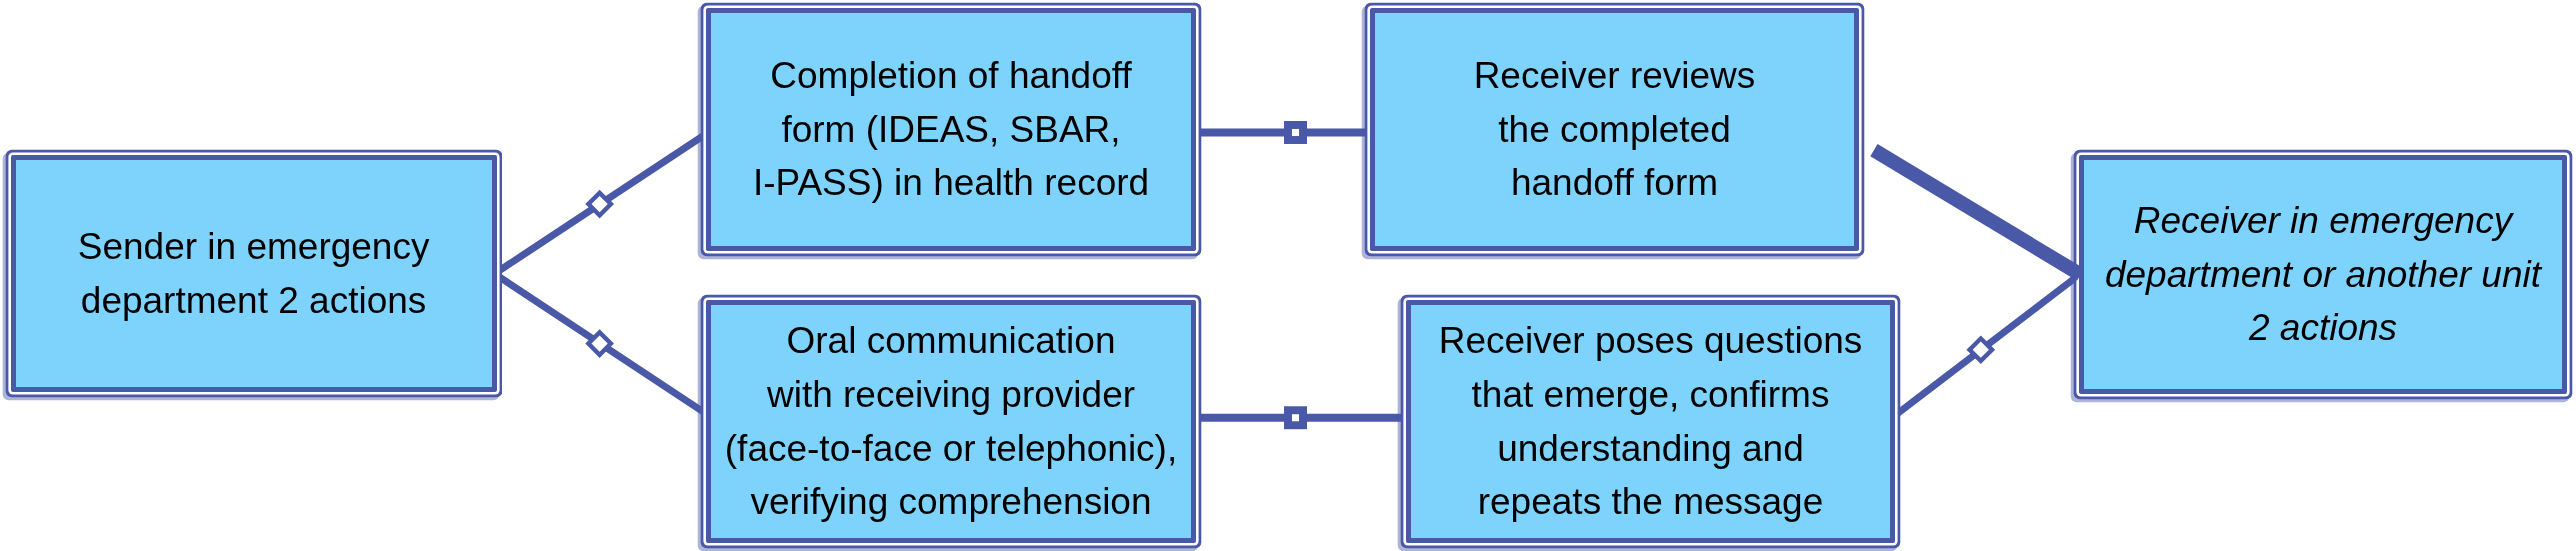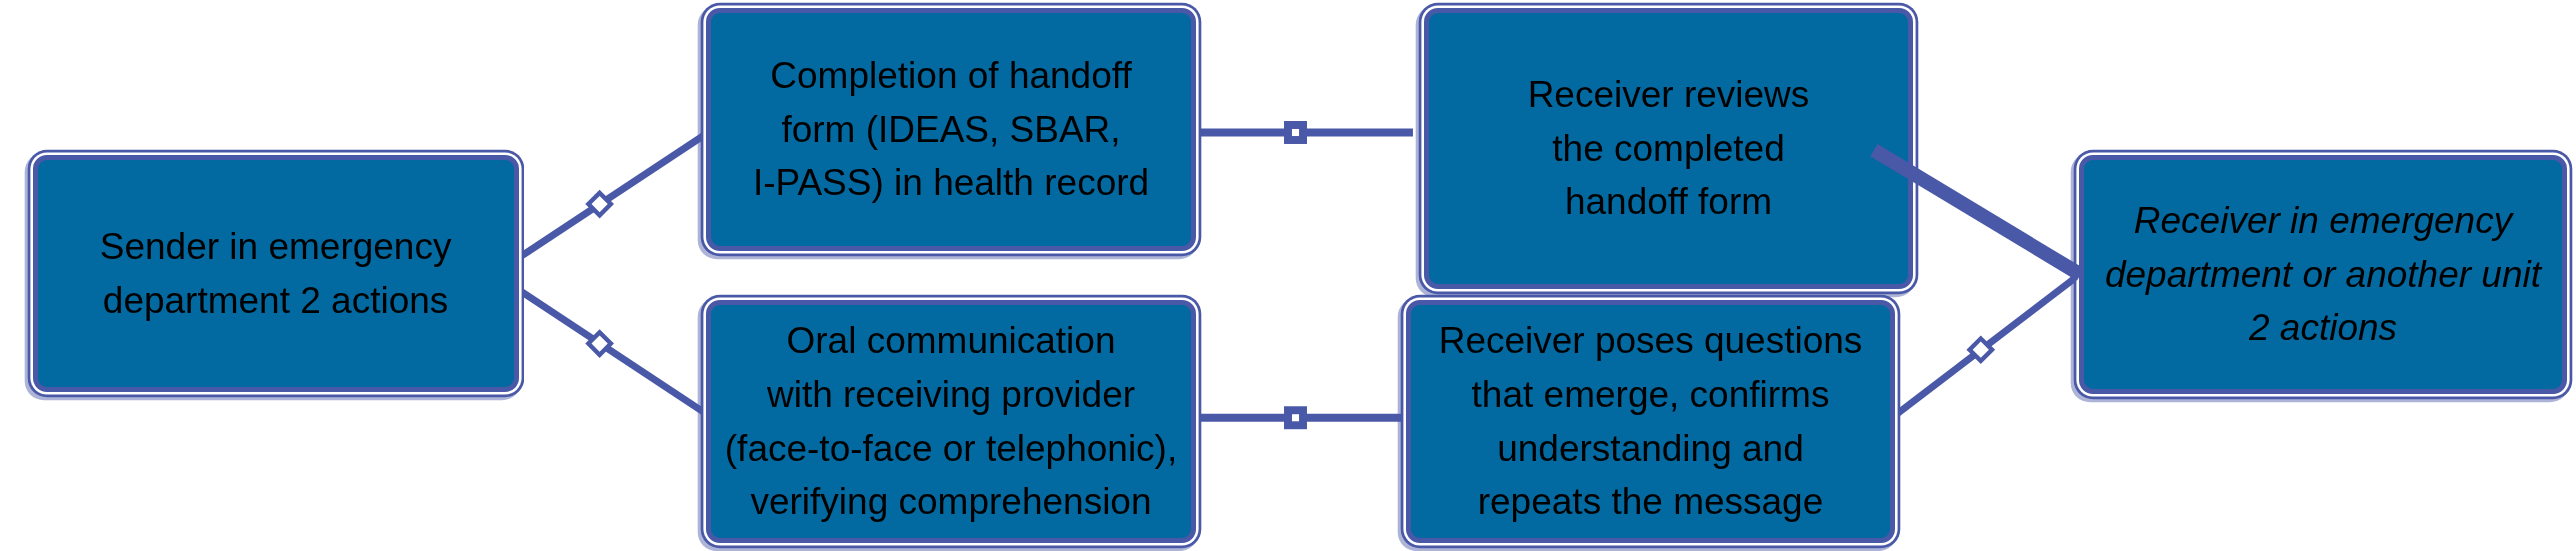--- a/index.html
+++ b/index.html
@@ -15,23 +15,23 @@
     position: absolute;
     left: 0; top: 0;
     width: 2576px; height: 552px;
     pointer-events: none;
   }
   .node {
     position: absolute;
     display: flex;
     align-items: center;
     justify-content: center;
-    background: #0369a1;
+    background: #7dd3fc;
     border: 5.3px solid #4a58a8;
-    border-radius: 14px;
+    border-radius: 2px;
     
     box-shadow: 0 0 0 2.6px #ffffff, 0 0 0 5.3px #4a58a8;
     filter: drop-shadow(-2.6px 3.5px 0 rgba(74, 88, 168, 0.45));
     box-sizing: border-box;
   }
   .node-label {
     display: block;
     width: 100%;
     text-align: center;
     color: #000000;
@@ -62,32 +62,32 @@
     <g transform="translate(1467,150)">
       <rect x="-13" y="-13" width="26" height="26" fill="#4a58a8"></rect>
       <rect x="-4" y="-4" width="8" height="8" fill="#ffffff"></rect>
     </g>
     <g transform="translate(1467,473)">
       <rect x="-13" y="-13" width="26" height="26" fill="#4a58a8"></rect>
       <rect x="-4" y="-4" width="8" height="8" fill="#ffffff"></rect>
     </g>
   </svg>
 
-  <div class="node" style="left:10.6px; top:155px; width:486px; height:237px;margin-left:22px;">
+  <div class="node" style="left:10.6px; top:155px; width:486px; height:237px;">
     <span class="node-label">Sender in emergency
 department 2 actions</span>
   </div>
 
   <div class="node" style="left:706px; top:8px; width:490px; height:243px;">
     <span class="node-label">Completion of handoff
 form (IDEAS, SBAR,
 I-PASS) in health record</span>
   </div>
 
-  <div class="node" style="left:1424px; top:8px; width:489px; height:281px;">
+  <div class="node" style="left:1370px; top:8px; width:489px; height:243px;">
     <span class="node-label">Receiver reviews
 the completed
 handoff form</span>
   </div>
 
   <div class="node" style="left:1406px; top:300px; width:489px; height:243px;">
     <span class="node-label">Receiver poses questions
 that emerge, confirms
 understanding and
 repeats the message</span>

